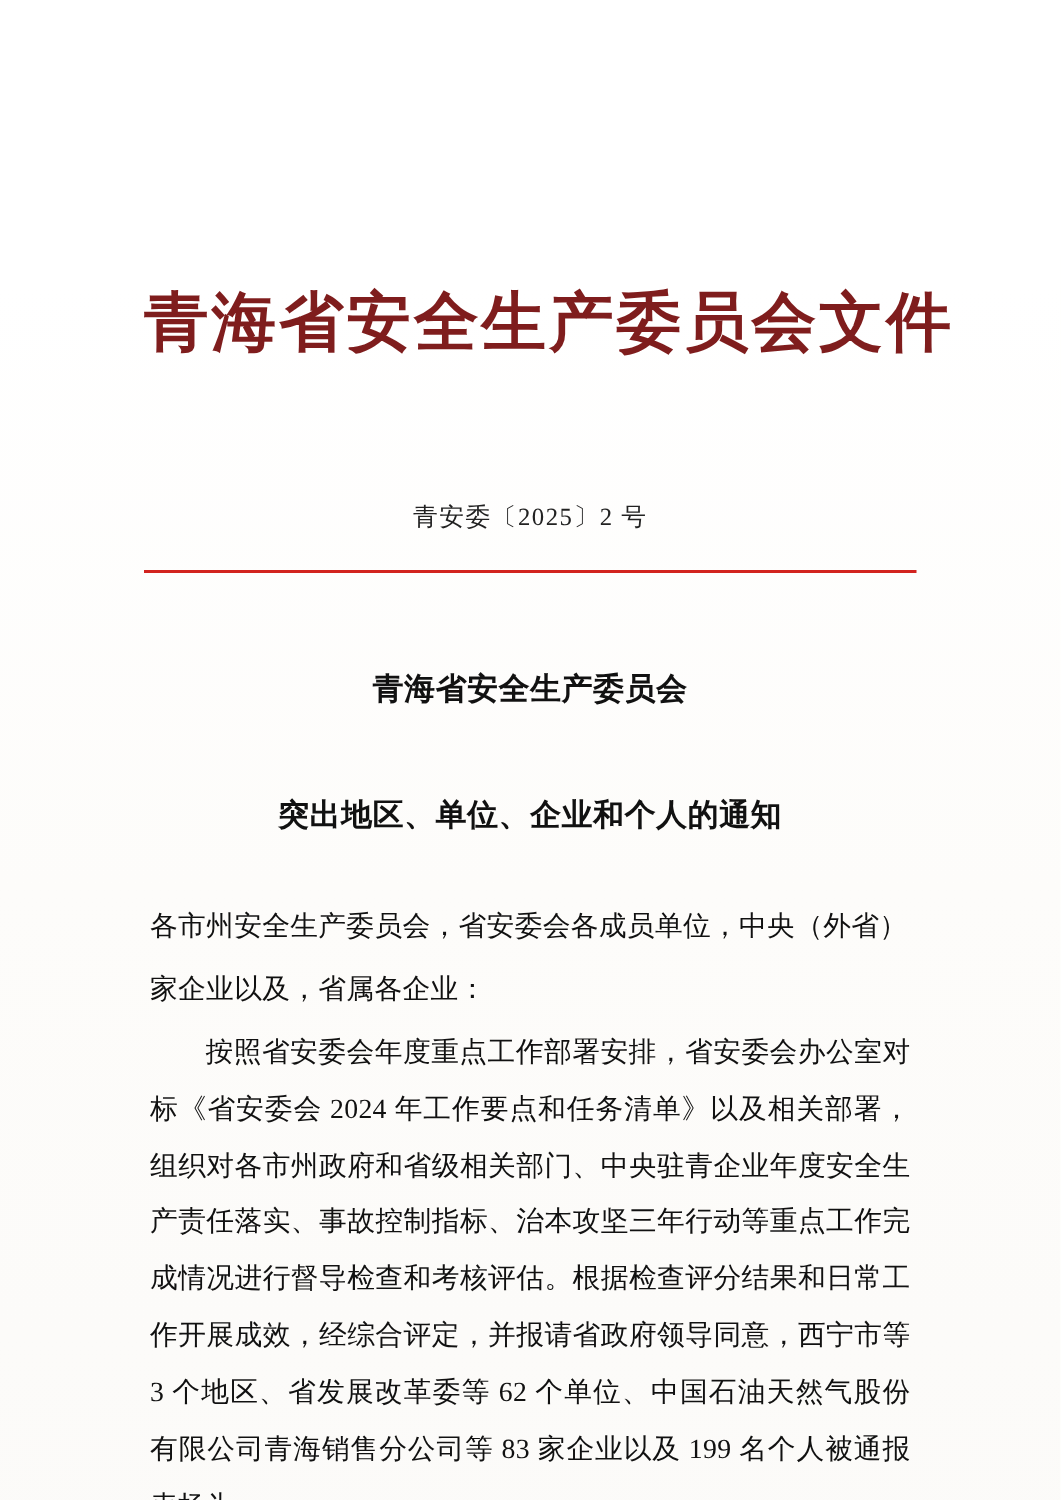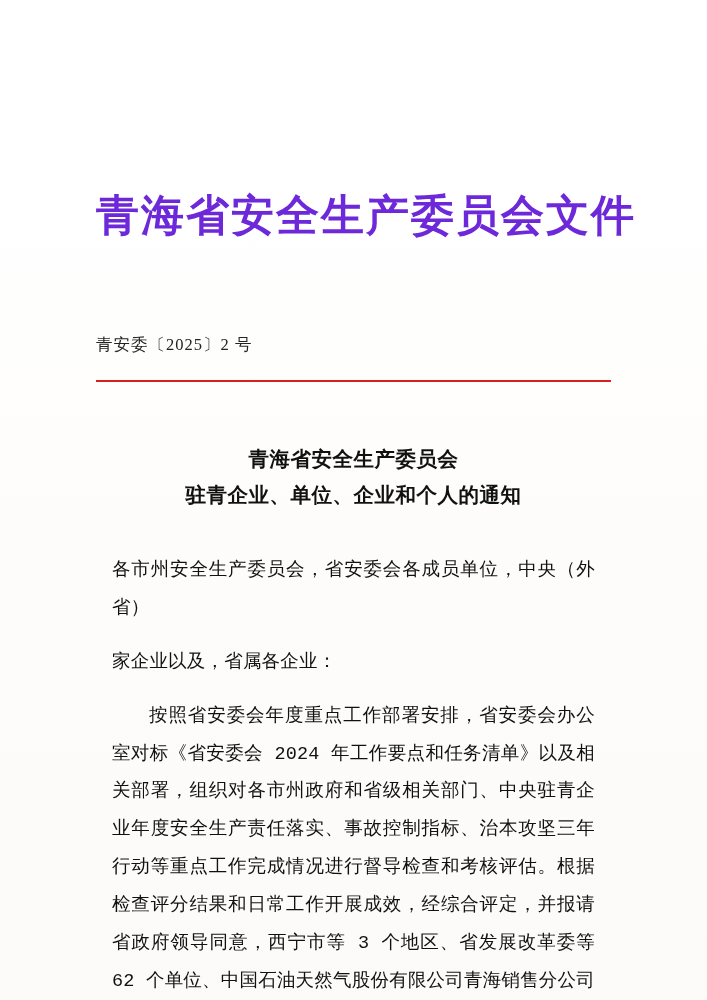--- a/index.html
+++ b/index.html
@@ -30,30 +30,31 @@
     pointer-events: none;
   }
   .content {
     position: relative;
     z-index: 2;
     padding: 0 96px;
   }
   .doc-title {
     margin-top: 190px;
     text-align: center;
-    color: #6d28d9;
+    color: #7f1d1d;
     font-family: "DejaVu Serif", serif;
     font-weight: bold;
     font-size: 43px;
     letter-spacing: 2px;
     line-height: 1.2;
     white-space: nowrap;
   }
   .doc-number {
     margin-top: 92px;
+    text-align: center;
     font-size: 16.5px;
     color: #222;
     letter-spacing: 1px;
   }
   .red-rule {
     margin: 24px 0 0 0;
     height: 2.5px;
     background: #d2231f;
     width: 100%;
   }
@@ -62,52 +63,52 @@
     text-align: center;
     font-family: "DejaVu Serif", serif;
     font-weight: bold;
     font-size: 20.5px;
     line-height: 1.75;
     color: #111;
     letter-spacing: 0.5px;
   }
   .heading div {
     white-space: nowrap;
+    margin-top: 48px;
   }
   .body-text {
     margin-top: 38px;
     font-size: 18.5px;
     line-height: 2.05;
     color: #111;
     text-align: justify;
     letter-spacing: 0.2px;
   }
   .body-text p {
-    margin: 16px;
-    font-family: Liberation Mono, monospace;
+    margin: 4px;
   }
   .body-text p.indent {
     text-indent: 2em;
   }
 </style>
 </head>
 <body>
 
 <div class="page">
   <div class="content">
 
     <div class="doc-title">青海省安全生产委员会文件</div>
 
     <div class="doc-number">青安委〔2025〕2 号</div>
 
     <div class="red-rule"></div>
 
     <div class="heading">
       <div>青海省安全生产委员会</div>
-      <div>驻青企业、单位、企业和个人的通知</div>
+      <div>突出地区、单位、企业和个人的通知</div>
     </div>
 
     <div class="body-text">
       <p>各市州安全生产委员会，省安委会各成员单位，中央（外省）</p>
       <p>家企业以及，省属各企业：</p>
       <p class="indent">按照省安委会年度重点工作部署安排，省安委会办公室对标《省安委会 2024 年工作要点和任务清单》以及相关部署，组织对各市州政府和省级相关部门、中央驻青企业年度安全生产责任落实、事故控制指标、治本攻坚三年行动等重点工作完成情况进行督导检查和考核评估。根据检查评分结果和日常工作开展成效，经综合评定，并报请省政府领导同意，西宁市等 3 个地区、省发展改革委等 62 个单位、中国石油天然气股份有限公司青海销售分公司等 83 家企业以及 199 名个人被通报表扬为</p>
     </div>
 
   </div>
 

